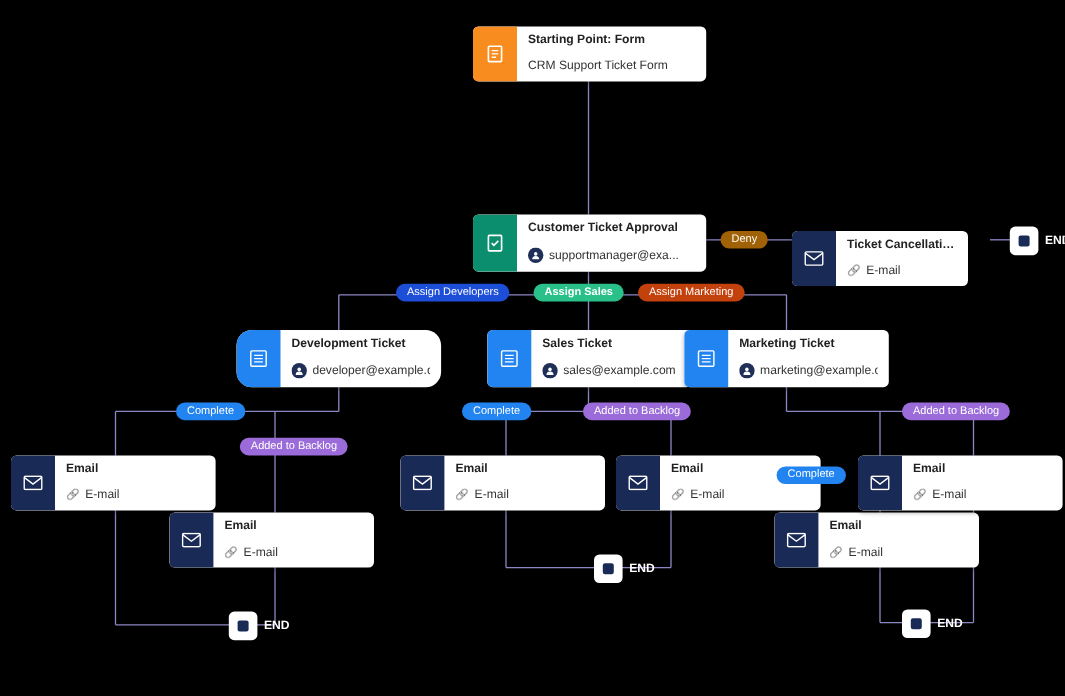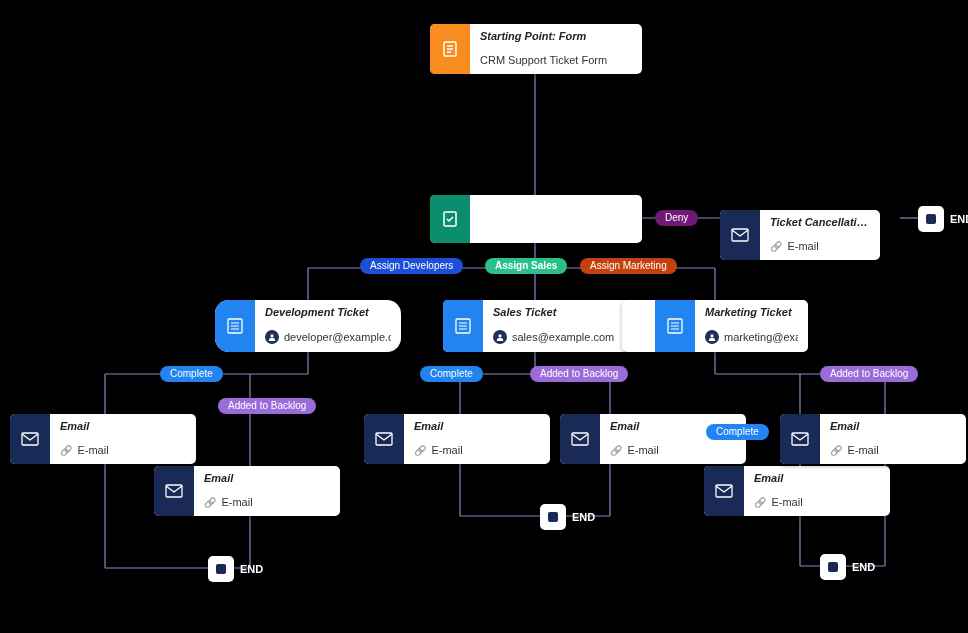--- a/index.html
+++ b/index.html
@@ -36,21 +36,20 @@
     width: 100%;
     overflow: hidden;
   }
   .card .title {
     font-size: 11px;
     font-weight: 700;
     color: #222;
     white-space: nowrap;
     overflow: hidden;
     text-overflow: ellipsis;
-    font-style: italic;
   }
   .card .sub {
     font-size: 11px;
     color: #333;
     display: flex;
     align-items: center;
     gap: 5px;
     white-space: nowrap;
     overflow: hidden;
     text-overflow: ellipsis;
@@ -162,23 +161,35 @@
   </div>
 </div>
 
 <div class="card z10" style="left:430px;top:195px;width:212px;">
   <div class="iconbox" style="background:#0a8e6d;">
     <svg width="18" height="18" viewBox="0 0 18 18">
         <rect x="3" y="2" width="12" height="14" rx="1" fill="none" stroke="#fff" stroke-width="1.5"></rect>
         <path d="M6 9 l2 2 l4 -4" stroke="#fff" stroke-width="1.5" fill="none"></path>
       </svg>
   </div>
-</div>
-
-<div class="pill" style="left:655px;top:210px;background:#701a75;">Deny</div>
+  <div class="body">
+    <div class="title">Customer Ticket Approval</div>
+    <div class="sub">
+      <span class="avatar">
+          <svg class="mini-user" viewBox="0 0 10 10">
+            <circle cx="5" cy="3.5" r="2"></circle>
+            <path d="M1 10 a4 4 0 0 1 8 0 z"></path>
+          </svg>
+        </span>
+      <span>supportmanager@exa...</span>
+    </div>
+  </div>
+</div>
+
+<div class="pill" style="left:655px;top:210px;background:#a16207;">Deny</div>
 
 <div class="card z10" style="left:720px;top:210px;width:160px;">
   <div class="iconbox" style="background:#1a2a56;">
     <svg class="envelope-icon" viewBox="0 0 18 14">
         <rect x="1" y="1" width="16" height="12" rx="1" fill="none" stroke="#fff" stroke-width="1.3"></rect>
         <path d="M1 2 L9 8 L17 2" stroke="#fff" stroke-width="1.3" fill="none"></path>
       </svg>
   </div>
   <div class="body">
     <div class="title">Ticket Cancellation</div>
@@ -237,21 +248,21 @@
           <svg class="mini-user" viewBox="0 0 10 10">
             <circle cx="5" cy="3.5" r="2"></circle>
             <path d="M1 10 a4 4 0 0 1 8 0 z"></path>
           </svg>
         </span>
         <span>sales@example.com</span>
       </div>
   </div>
 </div>
 
-<div class="card z10" style="left:622px;top:300px;width:186px;padding-left:33px;">
+<div class="card z10" style="left:622px;top:300px;width:186px;">
   <div class="iconbox" style="background:#2284f0;">
     <svg width="18" height="18" viewBox="0 0 18 18">
         <rect x="2" y="2" width="14" height="14" rx="1" fill="none" stroke="#fff" stroke-width="1.3"></rect>
         <line x1="5" y1="6" x2="13" y2="6" stroke="#fff" stroke-width="1.2"></line>
         <line x1="5" y1="9" x2="13" y2="9" stroke="#fff" stroke-width="1.2"></line>
         <line x1="5" y1="12" x2="13" y2="12" stroke="#fff" stroke-width="1.2"></line>
       </svg>
   </div>
   <div class="body">
     <div class="title">Marketing Ticket</div>

